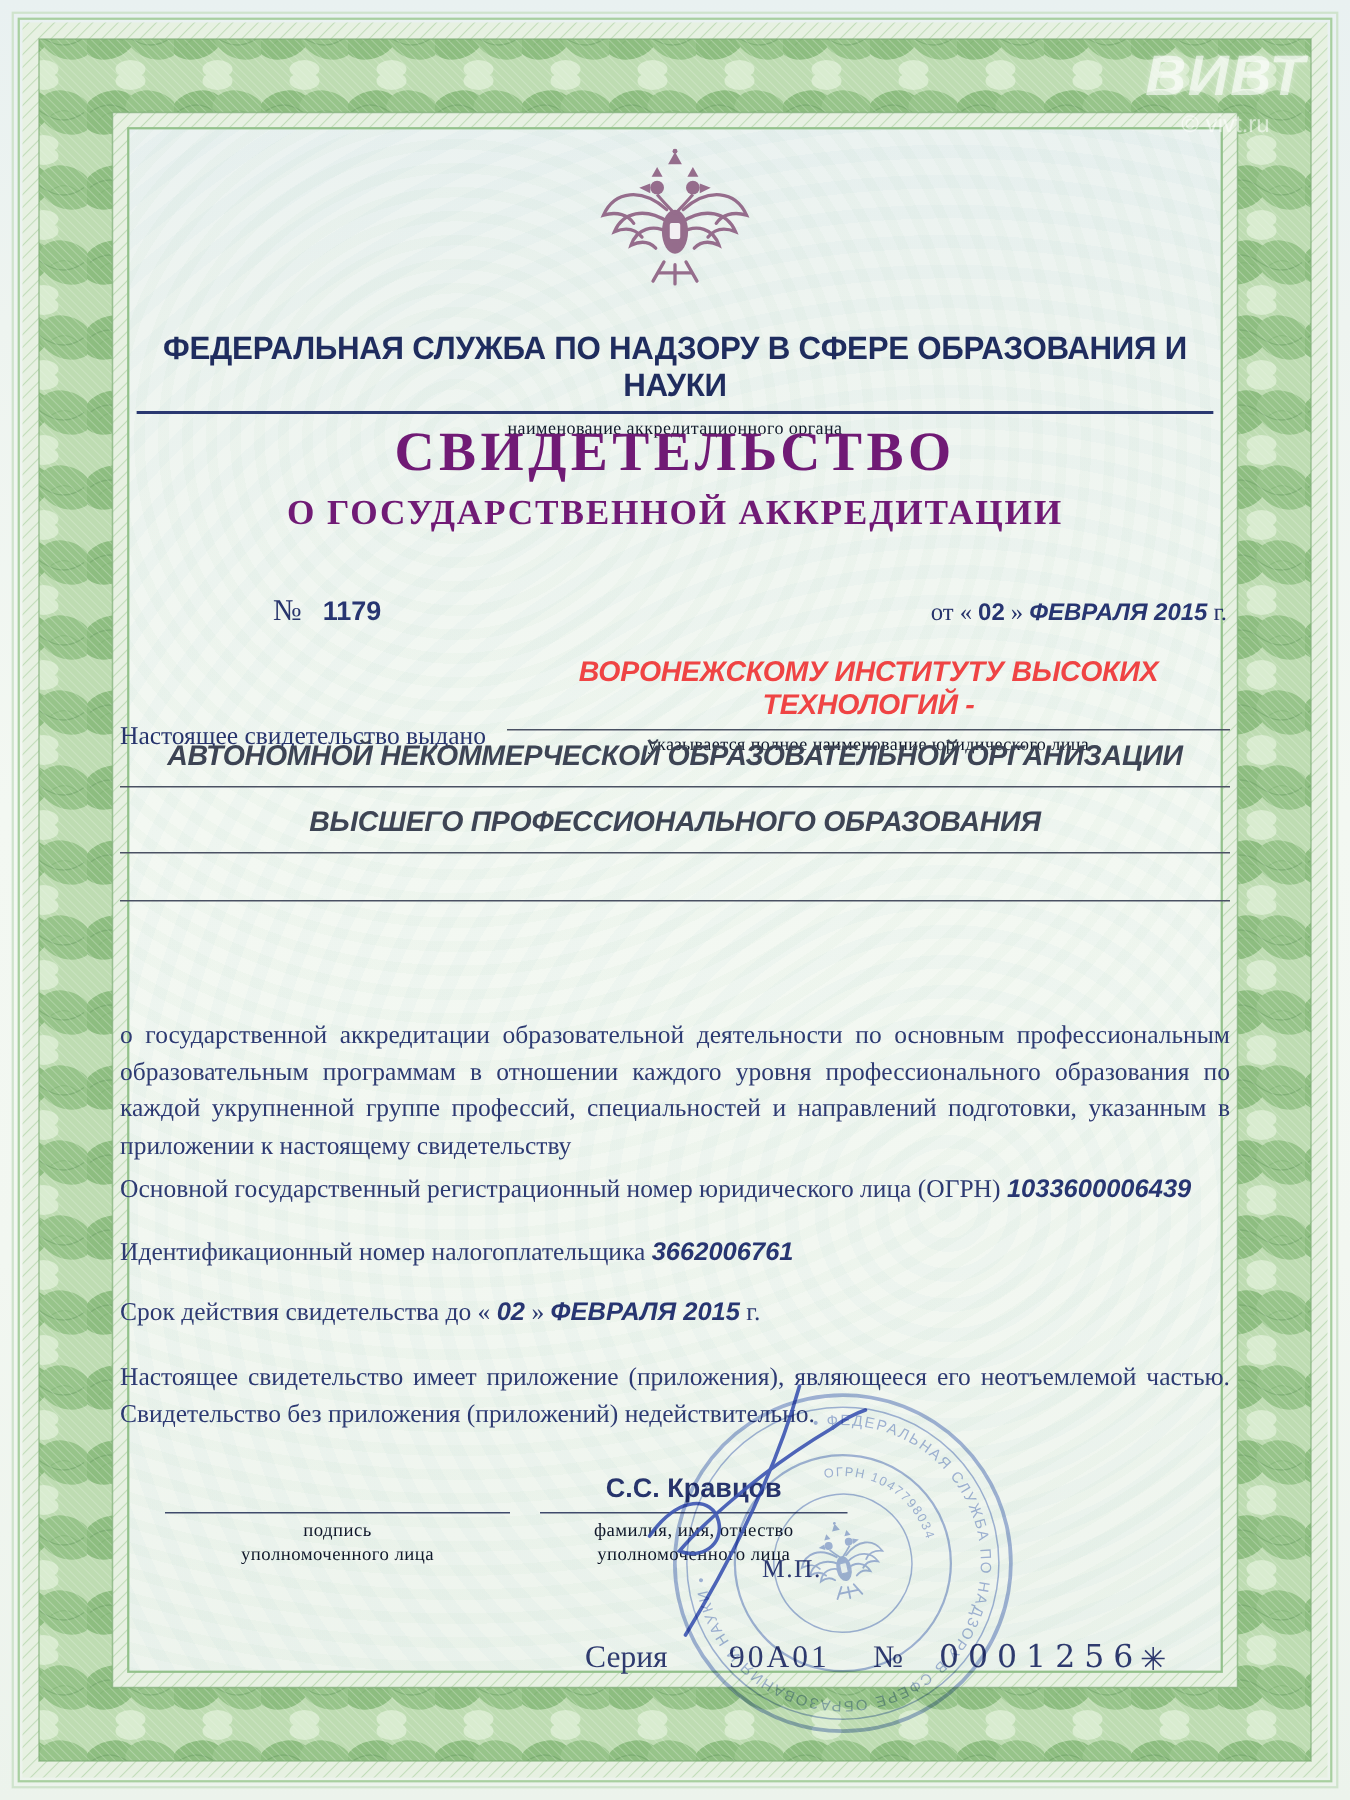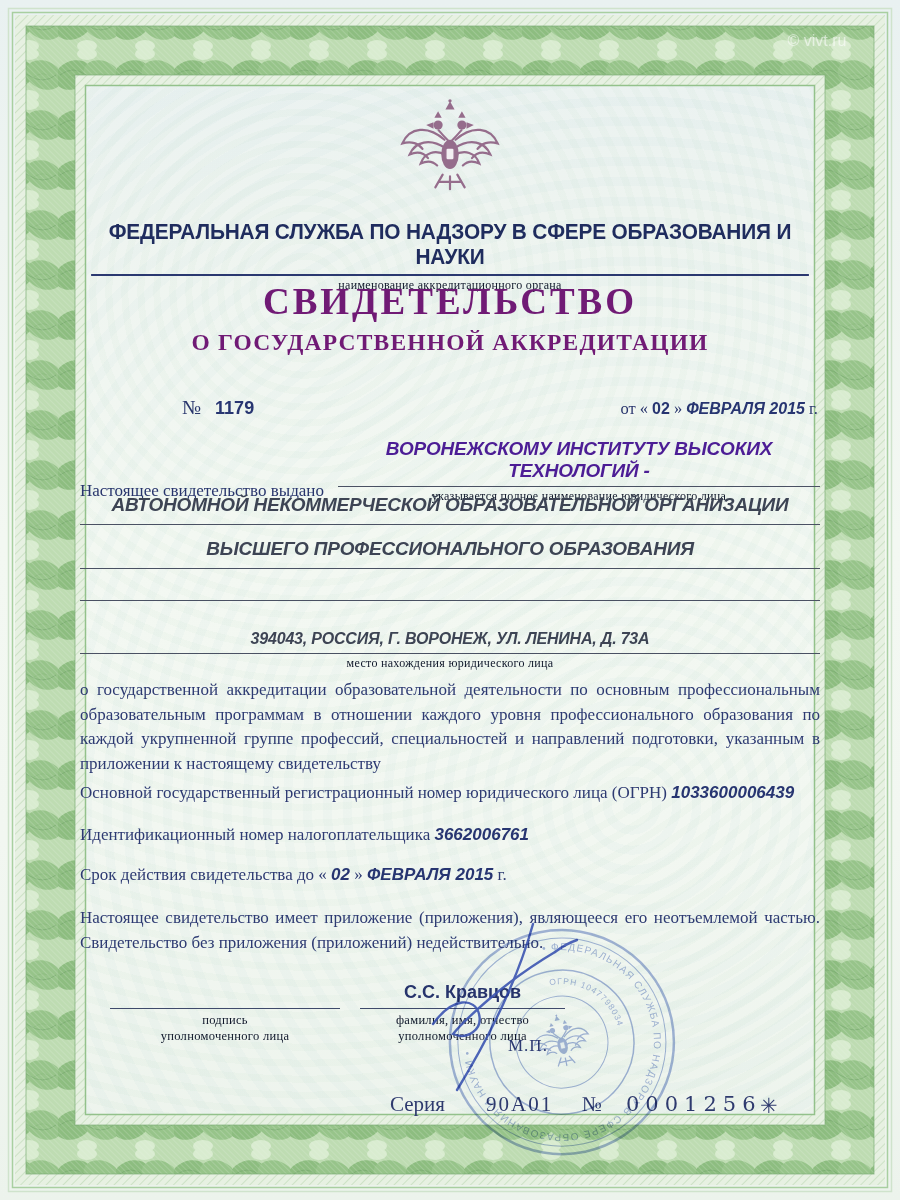--- a/index.html
+++ b/index.html
@@ -59,21 +59,21 @@
   .meta .num-value{font-family:"Liberation Sans",sans-serif;font-weight:bold;font-size:18px;margin-left:10px;color:#273571;}
   .serif-part{font-size:16.5px;}
   .bold-part{font-family:"Liberation Sans",sans-serif;font-weight:bold;font-size:16px;color:#273571;}
   .bold-ital{font-family:"Liberation Sans",sans-serif;font-weight:bold;font-style:italic;font-size:16px;color:#273571;}
 
   .recipient{top:358px;display:flex;align-items:flex-end;}
   .recipient .lead{font-size:17px;white-space:nowrap;padding-right:14px;padding-bottom:3px;}
   .recipient .org-line1-wrap{flex:1;}
   .org-name{
     font-family:"Liberation Sans",sans-serif;font-weight:bold;font-style:italic;
-    font-size:19px;color:#4c1d95;text-align:center;letter-spacing:-0.2px;
+    font-size:19px;color:#ef4444;text-align:center;letter-spacing:-0.2px;
   }
   .org-line1-wrap .org-name{padding-bottom:4px;border-bottom:1.5px solid #4a5163;}
   .org-line1-wrap .caption{text-align:center;margin-top:2px;}
 
   .org2{top:414px;}
   .org3{top:458px;}
   .org2 .org-name,.org3 .org-name{color:#3d4454;padding-bottom:8px;border-bottom:1.5px solid #4a5163;}
 
   .blankline{top:494px;height:26px;border-bottom:1.5px solid #4a5163;}
 
@@ -180,20 +180,21 @@
   <path fill-rule="evenodd" fill="url(#leaf)" d="M26,26 h848 v1148 h-848 z M75,75 h750 v1050 h-750 z"></path>
   <path fill-rule="evenodd" fill="url(#finehatch)" opacity="0.5" d="M26,26 h848 v1148 h-848 z M75,75 h750 v1050 h-750 z"></path>
   <rect x="26" y="26" width="848" height="1148" fill="none" stroke="#7fae78" stroke-width="1" opacity="0.7"></rect>
   <rect x="75" y="75" width="750" height="1050" fill="none" stroke="#7fae78" stroke-width="1" opacity="0.7"></rect>
   <rect x="85.5" y="85.5" width="729" height="1029" fill="none" stroke="#93c18b" stroke-width="1.5"></rect>
 </svg>
 
 <div class="paper-texture"></div>
 
 <div class="watermark">
+  <div class="wm-logo">ВИВТ</div>
   <div class="wm-site">© vivt.ru</div>
 </div>
 
 <div class="content">
 
   <svg class="block emblem" viewBox="0 0 120 110">
     <use href="#dheagle"></use>
   </svg>
 
   <div class="block authority">
@@ -231,24 +232,20 @@
   <div class="block org3">
     <div class="org-name">ВЫСШЕГО ПРОФЕССИОНАЛЬНОГО ОБРАЗОВАНИЯ</div>
   </div>
 
   <div class="block org2">
     <div class="org-name">АВТОНОМНОЙ НЕКОММЕРЧЕСКОЙ ОБРАЗОВАТЕЛЬНОЙ ОРГАНИЗАЦИИ</div>
   </div>
 
   <div class="block blankline"></div>
 
-  <div class="block addressblock">
-    <div class="org-name">394043, РОССИЯ, Г. ВОРОНЕЖ, УЛ. ЛЕНИНА, Д. 73А</div>
-    <div class="caption">место нахождения юридического лица</div>
-  </div>
 
   <div class="block clause">о государственной аккредитации образовательной деятельности по основным профессиональным образовательным программам в отношении каждого уровня профессионального образования по каждой укрупненной группе профессий, специальностей и направлений подготовки, указанным в приложении к настоящему свидетельству</div>
 
   <div class="block regline ogrn">
     <span>Основной государственный регистрационный номер юридического лица (ОГРН)</span>
     <span class="bold-ital">1033600006439</span>
   </div>
 
   <div class="block regline inn">
     <span>Идентификационный номер налогоплательщика</span>

